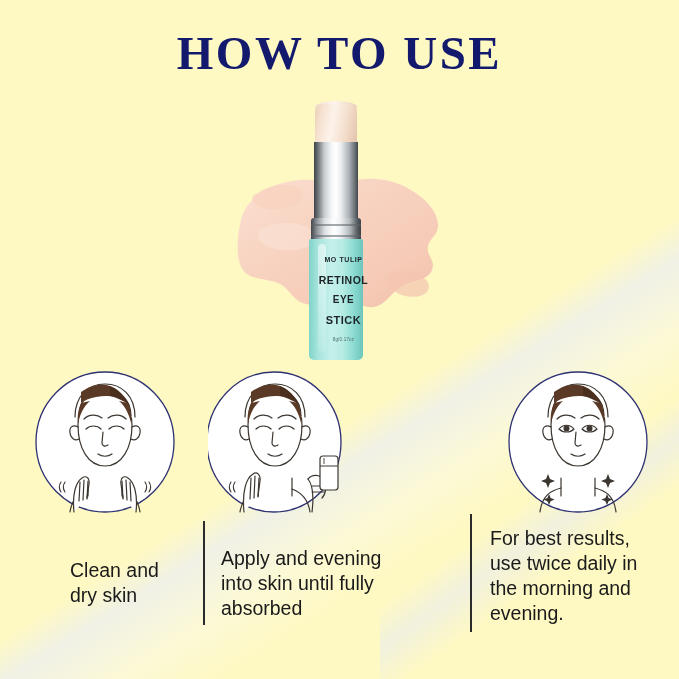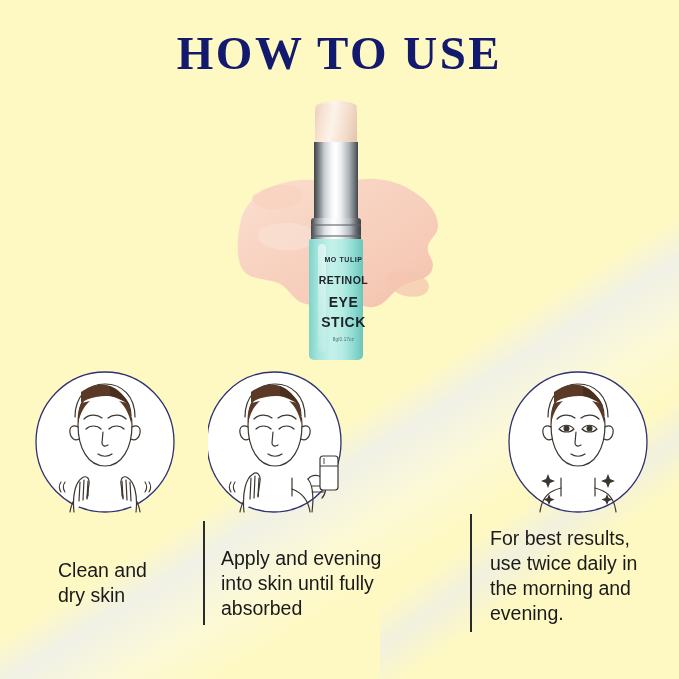--- a/index.html
+++ b/index.html
@@ -89,42 +89,42 @@
   }
   .body-gloss {
     position: absolute; left: 18px; top: 146px; width: 8px; height: 108px;
     background: linear-gradient(180deg, rgba(255,255,255,0.55), rgba(255,255,255,0.12));
     border-radius: 4px;
   }
   .lbl { position: absolute; width: 69px; left: 9px; text-align: center; color: #1d2326;
          font-family: "Liberation Sans", sans-serif; }
   .lbl-brand { top: 158px; font-size: 7px; font-weight: bold; letter-spacing: 0.6px; }
   .lbl-l1 { top: 176px; font-size: 10.5px; font-weight: bold; letter-spacing: 0.5px; }
-  .lbl-l2 { top: 196px; font-size: 14px; font-weight: bold; letter-spacing: 0.5px; }
-  .lbl-l3 { top: 216px; font-size: 14px; font-weight: bold; letter-spacing: 0.5px; }
+  .lbl-l2 { top: 196px; font-size: 10px; font-weight: bold; letter-spacing: 0.5px; }
+  .lbl-l3 { top: 216px; font-size: 11px; font-weight: bold; letter-spacing: 0.5px; }
   .lbl-net { top: 239px; font-size: 4.5px; color: #4c6b6a; letter-spacing: 0.2px; }
 
   
   .steps { position: absolute; left: 0; top: 370px; width: 679px; height: 309px; }
   .step { position: absolute; top: 0; }
   .step-1 { left: 18px;  width: 175px; }
   .step-2 { left: 208px; width: 250px; }
   .step-3 { left: 478px; width: 200px; }
 
   .circle-wrap { position: relative; height: 145px; }
   .circle-wrap svg { display: block; }
 
   .caption {
     font-family: "Liberation Sans", sans-serif;
     font-size: 19.5px;
     line-height: 25px;
     color: #1a1a1a;
     margin-top: 16px;
   }
-  .cap-1 { position: absolute; left: 40px; top: 172px; }
+  .cap-1 { position: absolute; left: 52px; top: 172px; }
   .cap-2 { position: absolute; left: 13px; top: 160px; }
   .cap-3 { position: absolute; left: 12px; top: 140px; }
 
   .divider {
     position: absolute;
     width: 1.6px;
     background: #2b2b2b;
   }
   .div-1 { left: 203px; top: 521px; height: 104px; }
   .div-2 { left: 470px; top: 514px; height: 118px; }

